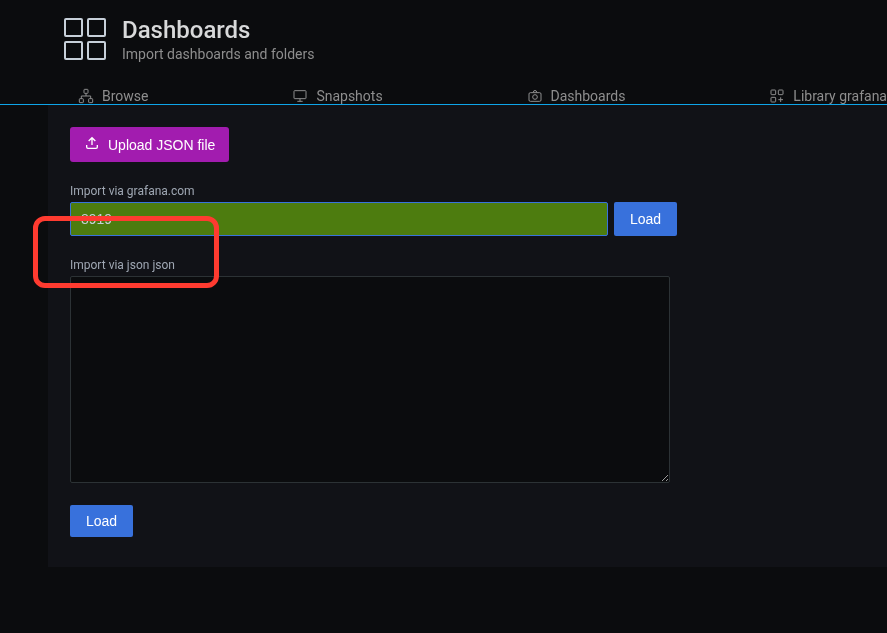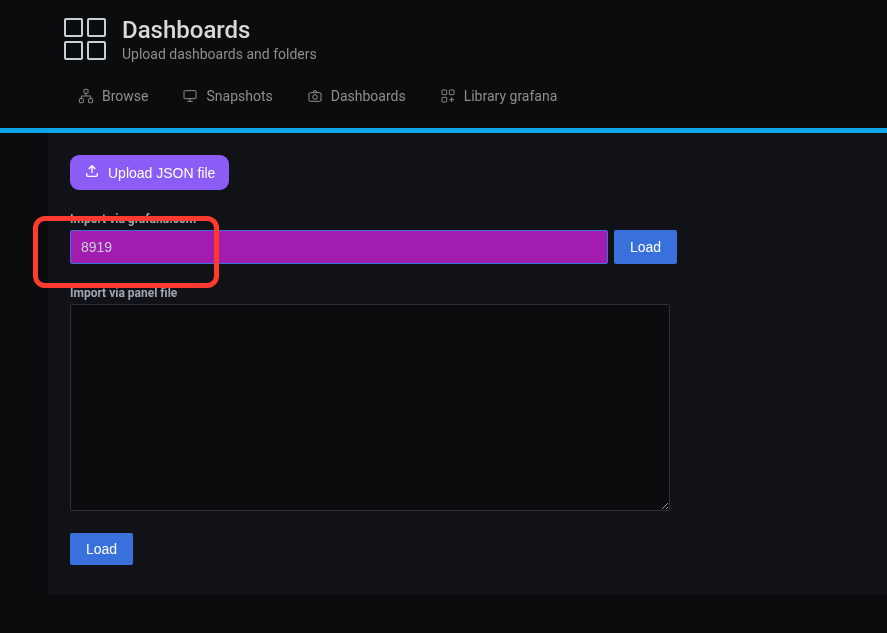--- a/index.html
+++ b/index.html
@@ -40,22 +40,23 @@
       color: #d8d9da;
       margin-bottom: 2px;
     }
     .header-text p {
       font-size: 14px;
       color: #8e8e8e;
     }
     .tabs {
       display: flex;
       gap: 34px;
-      padding: 26px 0 24px 78px;
-      border-bottom: 5px solid #0ea5e9;
+      padding: 26px 0 0 78px;
+      border-bottom: 1px solid #0ea5e9;
+      justify-content: space-between;
     }
     .tab {
       display: flex;
       align-items: center;
       gap: 8px;
       color: #8e8e8e;
       font-size: 14px;
       cursor: pointer;
     }
     .tab-icon {
@@ -76,54 +77,54 @@
       background: #111217;
       margin-left: 48px;
       margin-right: 0;
       padding: 22px 22px 30px 22px;
       width: calc(100% - 48px);
     }
     .btn {
       display: inline-flex;
       align-items: center;
       gap: 8px;
-      background: #8b5cf6;
+      background: #a21caf;
       color: #fff;
       font-size: 14px;
       font-weight: 500;
       padding: 8px 14px;
       border: none;
-      border-radius: 9px;
+      border-radius: 3px;
       cursor: pointer;
     }
     .btn svg {
       width: 16px;
       height: 16px;
       stroke: #fff;
       fill: none;
       stroke-width: 2;
     }
     .field-group {
       margin-top: 22px;
     }
     .field-label {
       font-size: 12px;
       color: #9fa7b3;
-      font-weight: 700;
+      font-weight: 400;
       margin-bottom: 4px;
       display: block;
     }
     .row-input-load {
       display: flex;
       gap: 6px;
       align-items: stretch;
     }
     .input-text {
       flex: 0 0 538px;
-      background: #a21caf;
+      background: #4d7c0f;
       border: 1px solid #3873dc;
       color: #c7d0d9;
       font-size: 14px;
       padding: 8px 10px;
       border-radius: 2px;
       outline: none;
     }
     .btn-load-inline {
       background: #3871dc;
       color: #fff;
@@ -175,21 +176,21 @@
 
   <div class="header">
     <div class="dashboards-icon">
       <span></span>
         <span></span>
         <span></span>
         <span></span>
     </div>
     <div class="header-text">
       <h1>Dashboards</h1>
-      <p>Upload dashboards and folders</p>
+      <p>Import dashboards and folders</p>
     </div>
   </div>
 
   <div class="tabs">
     <div class="tab">
       <span class="tab-icon">
         <svg viewBox="0 0 24 24">
             <rect x="9" y="2" width="6" height="6" rx="1"></rect>
             <rect x="2" y="16" width="6" height="6" rx="1"></rect>
             <rect x="16" y="16" width="6" height="6" rx="1"></rect>
@@ -244,21 +245,21 @@
 
     <div class="field-group">
       <label class="field-label">Import via grafana.com</label>
       <div class="row-input-load">
         <input type="text" class="input-text" value="8919" style="">
         <button class="btn-load-inline">Load</button>
       </div>
     </div>
 
     <div class="field-group">
-      <label class="field-label">Import via panel file</label>
+      <label class="field-label">Import via json json</label>
       <textarea class="textarea-json" style=""></textarea>
     </div>
 
     <button class="btn-load-bottom">Load</button>
 
   </div>
 
   <div class="highlight-box" style="left:33px; top:216px; width:186px; height:72px;"></div>
 
 </div>

